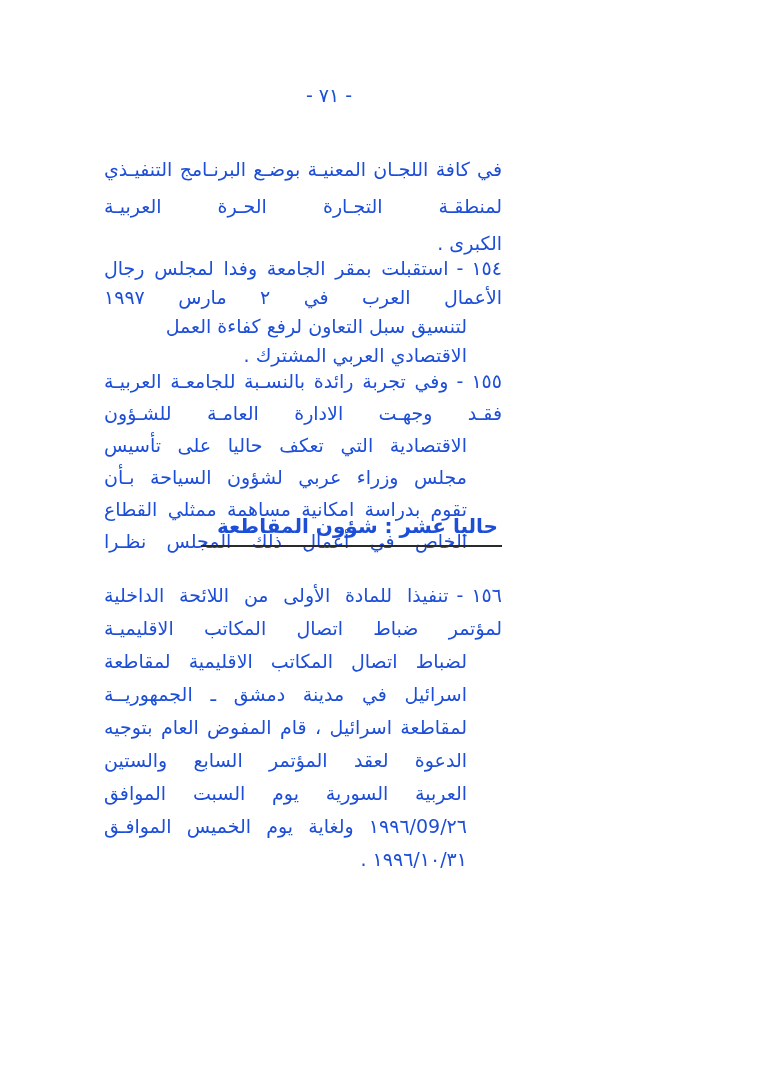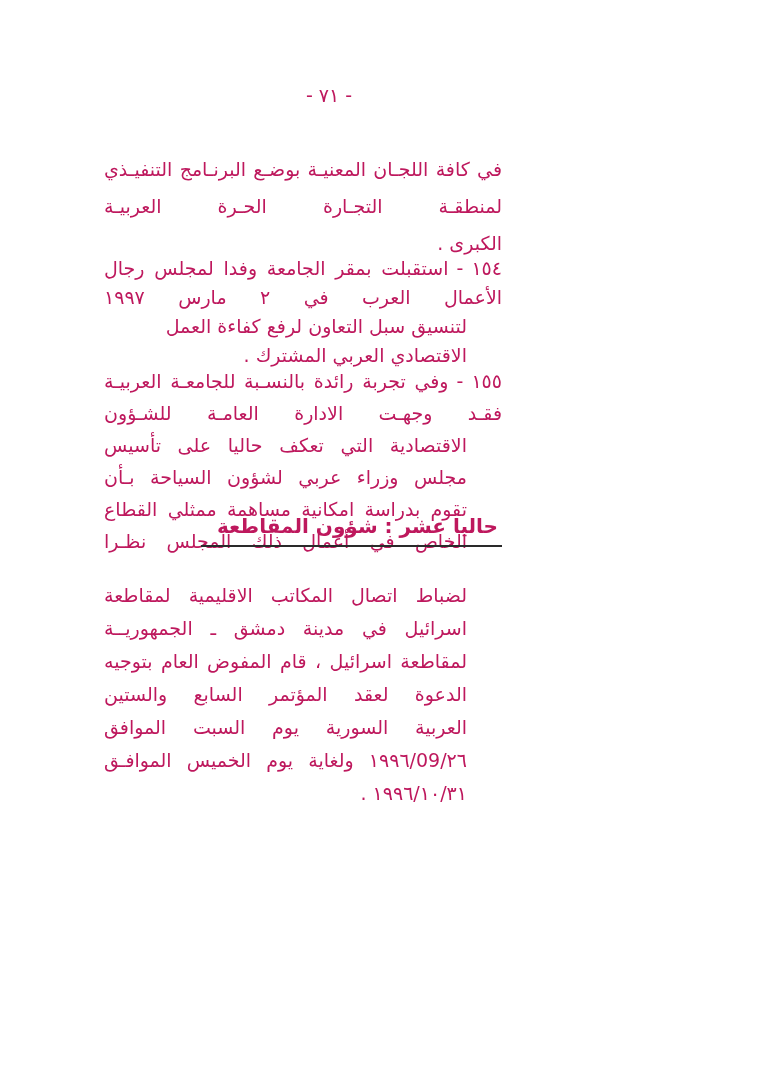--- a/index.html
+++ b/index.html
@@ -7,21 +7,21 @@
     padding: 0;
     background: #ffffff;
   }
   .page {
     position: relative;
     width: 610px;
     height: 1081px;
     background: #ffffff;
     overflow: hidden;
     font-family: "DejaVu Sans", sans-serif;
-    color: #be185d;
+    color: #1d4ed8;
   }
   .artifact {
     position: absolute;
     left: 737px;
     top: 17px;
     width: 17px;
     height: 4px;
     background: #3a3a3a;
     border-radius: 1px;
     transform: rotate(-2deg);
@@ -101,19 +101,20 @@
 
   <div class="para item-155">
     <div class="line full"><span class="num">١٥٥</span><span class="dash">-</span><span>وفي تجربة رائدة بالنسـبة للجامعـة العربيـة فقـد وجهـت الادارة العامـة للشـؤون</span></div>
     <div class="line full cont">الاقتصادية التي تعكف حاليا على تأسيس مجلس وزراء عربي لشؤون السياحة بـأن</div>
     <div class="line full cont">تقوم بدراسة امكانية مساهمة ممثلي القطاع الخاص في أعمال ذلك المجلس نظـرا</div>
   </div>
 
   <div class="heading">حاليا عشر : شؤون المقاطعة</div>
 
   <div class="para item-156">
+    <div class="line full"><span class="num">١٥٦</span><span class="dash">-</span><span>تنفيذا للمادة الأولى من اللائحة الداخلية لمؤتمر ضباط اتصال المكاتب الاقليميـة</span></div>
     <div class="line full cont">لضباط اتصال المكاتب الاقليمية لمقاطعة اسرائيل في مدينة دمشق ـ الجمهوريــة</div>
     <div class="line full cont">لمقاطعة اسرائيل ، قام المفوض العام بتوجيه الدعوة لعقد المؤتمر السابع والستين</div>
     <div class="line full cont">العربية السورية يوم السبت الموافق ١٩٩٦/09/٢٦ ولغاية يوم الخميس الموافـق</div>
     <div class="line end cont">١٩٩٦/١٠/٣١ .</div>
   </div>
 
 </div>
 
 </body></html>

